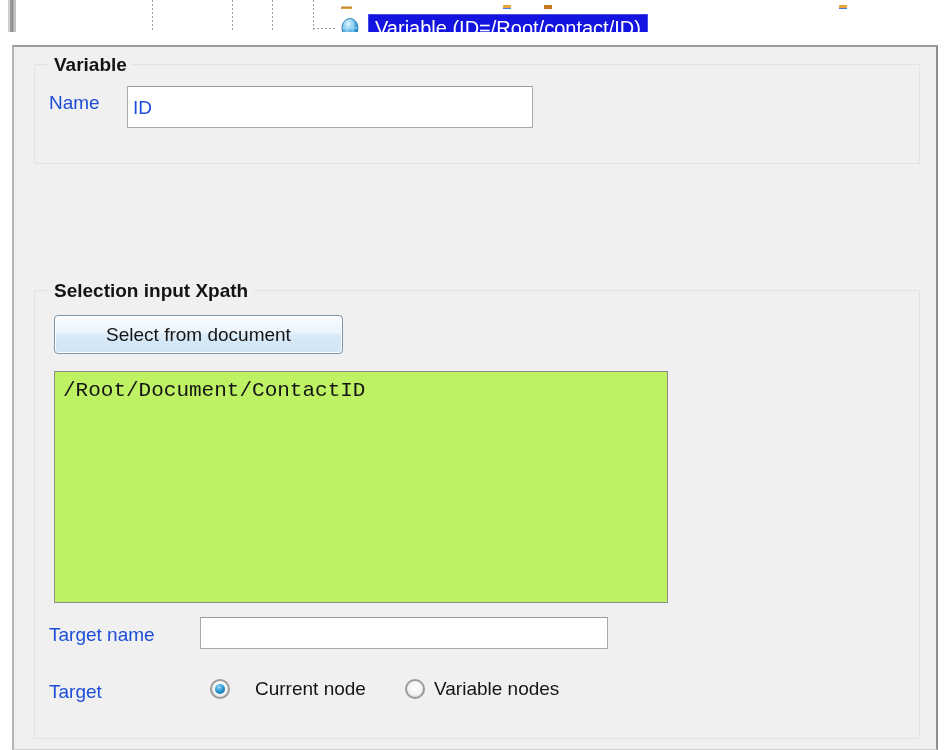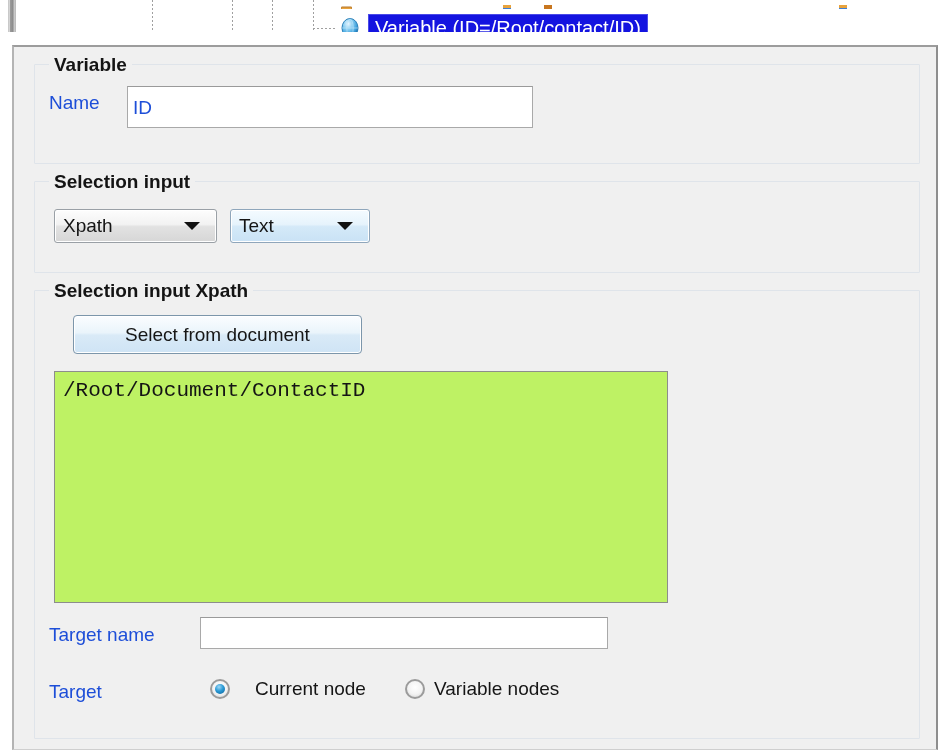--- a/index.html
+++ b/index.html
@@ -271,38 +271,25 @@
   <div id="panel">
 
     <div class="groupbox" style="left:20px; top:17px; width:886px; height:100px;">
       <div class="gb-title">Variable</div>
 
       <div class="field-label" style="left:14px; top:27px;">Name</div>
 
       <div class="text-input" style="left:92px; top:21px; width:406px; height:42px;" placeholder="">ID</div>
     </div>
 
-    <div class="groupbox" style="left:20px; top:134px; width:886px; height:92px;">
-      <div class="gb-title">Selection input</div>
-
-      <div class="combo" style="left:19px; top:27px; width:163px;">
-        <span class="combo-text">Xpath</span>
-        <span class="combo-arrow"></span>
-      </div>
-
-      <div class="combo focused" style="left:195px; top:27px; width:140px;">
-        <span class="combo-text">Text</span>
-        <span class="combo-arrow"></span>
-      </div>
-    </div>
 
     <div class="groupbox" style="left:20px; top:243px; width:886px; height:449px;">
       <div class="gb-title">Selection input Xpath</div>
 
-      <div class="push-button" style="left:19px; top:24px; width:289px; height:39px;margin-left:19px;">Select from document</div>
+      <div class="push-button" style="left:19px; top:24px; width:289px; height:39px;">Select from document</div>
 
       <div class="textarea" style="left:19px; top:80px; width:614px; height:232px;">/Root/Document/ContactID</div>
 
       <div class="field-label" style="left:14px; top:333px;">Target name</div>
 
       <div class="text-input" style="left:165px; top:326px; width:408px; height:32px;"></div>
 
       <div class="field-label" style="left:14px; top:390px;">Target</div>
 
       <div class="radio-row" style="left:175px; top:387px;gap:16px;">

